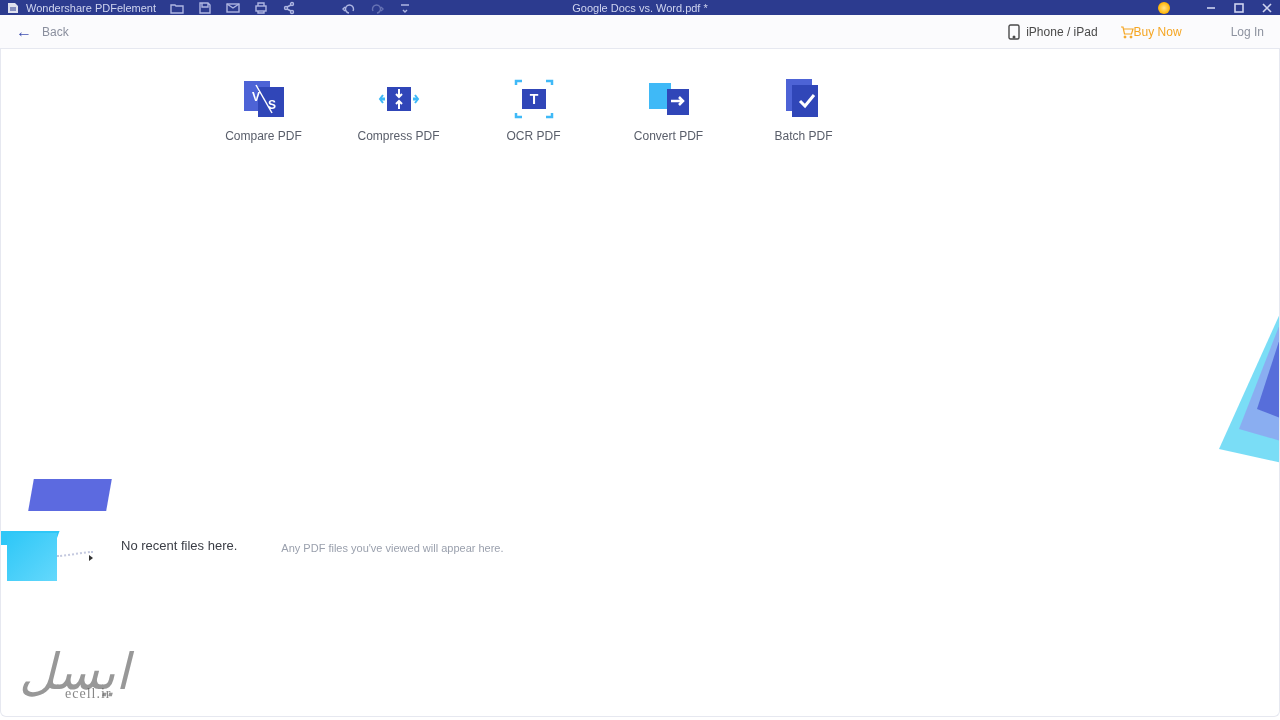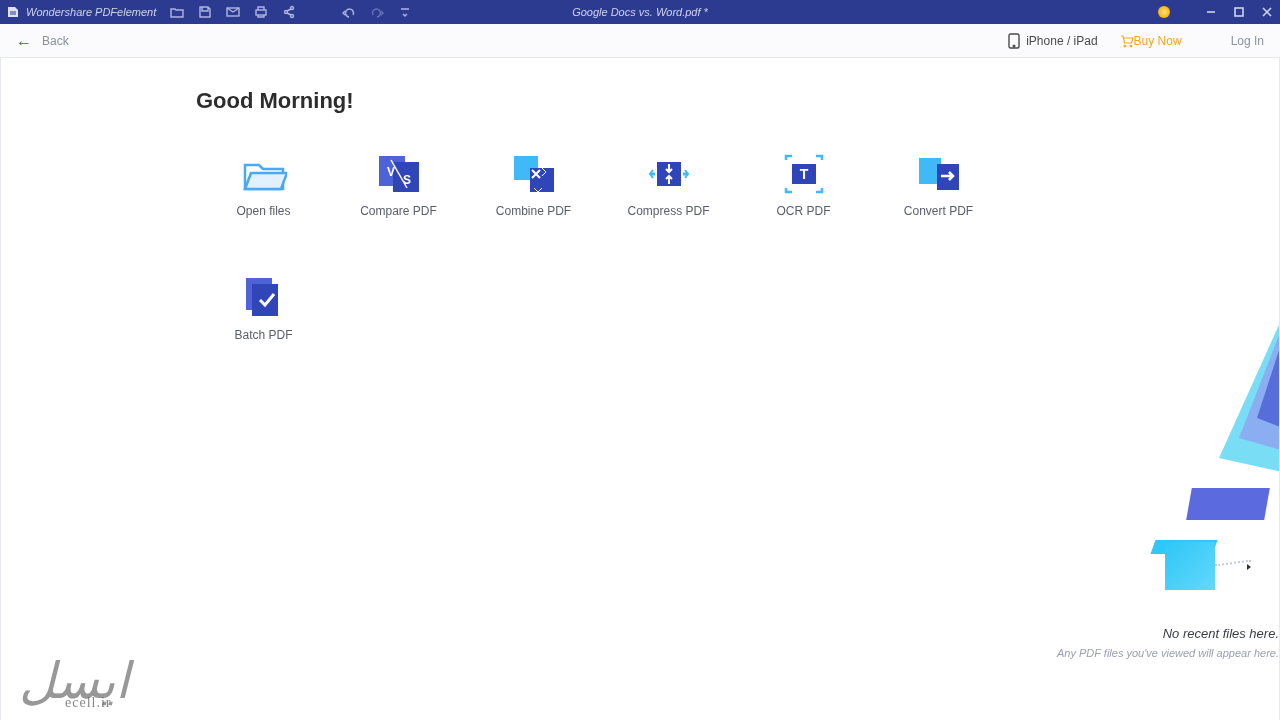--- a/index.html
+++ b/index.html
@@ -1,28 +1,27 @@
 <!DOCTYPE html>
 <html><head>
 <meta charset="utf-8">
 <style>
   * { box-sizing: border-box; margin: 0; padding: 0; }
   html, body { width: 1280px; height: 720px; font-family: Arial, Helvetica, sans-serif; overflow: hidden; background: #fff; }
   
   
   .titlebar {
-    height: 24px;
+    height: 15px;
     background: #2c3b8f;
     display: flex;
     align-items: center;
     color: #cfd4ef;
     font-size: 11px;
     padding: 0 6px;
     position: relative;
-    font-style: italic;
   }
   .titlebar .logo {
     width: 14px; height: 14px;
     background: #2c3b8f;
     display: inline-flex;
     align-items: center; justify-content: center;
     margin-right: 6px;
   }
   .titlebar .app-name { color: #cfd4ef; margin-right: 14px; white-space: nowrap; }
   .qicons { display: flex; gap: 14px; align-items: center; }
@@ -101,23 +100,22 @@
     display: flex; align-items: center; justify-content: center;
   }
   .tile-label { font-size: 12px; color: #595e6a; text-align: center; }
   
   
   .empty-area {
     position: absolute;
     top: 430px;
     left: 0; right: 0;
     display: flex;
-    flex-direction: column;
-    align-items: flex-end;
-    font-style: italic;
+    flex-direction: row;
+    align-items: center;
   }
   .empty-illustration { width: 120px; height: 110px; position: relative; margin-bottom: 28px;}
   .illus-top { position:absolute; top:0; left:30px; width:78px; height:32px; background:#5c6ae0; transform: skewX(-10deg); }
   .illus-bottom { position:absolute; bottom:8px; left:6px; width:50px; height:48px; background: linear-gradient(135deg,#2ec7f7,#64d8fc); }
   .illus-lid { position:absolute; bottom:44px; left:-6px; width:62px; height:14px; background:#2ec7f7; transform: skewX(-20deg); }
   .illus-dots { position:absolute; bottom:34px; left:56px; width:36px; border-top:2px dotted #c4c9df; transform: rotate(-8deg);}
   .illus-cursor { position:absolute; bottom:28px; left:88px; width:0;height:0;border-left:4px solid #333;border-top:3px solid transparent;border-bottom:3px solid transparent;}
   .empty-title { font-size: 13px; color: #3a3d45; margin-bottom: 6px; }
   .empty-sub { font-size: 11px; color: #9aa0ad; margin-left: 44px; }
   
@@ -242,58 +240,37 @@
           <circle cx="5" cy="12" r="1"></circle>
           <circle cx="11" cy="12" r="1"></circle>
         </svg>
       <span>Buy Now</span>
     </span>
     <span class="login-link">Log In</span>
   </div>
 </div>
 
 <div class="main">
-  <div class="greeting">Good Morning!</div>
 
   <div class="grid">
 
-    <div class="tile">
-      <div class="icon-box">
-        <svg width="46" height="38" viewBox="0 0 46 38">
-            <path d="M4 10h14l4 4h20v20H4z" fill="none" stroke="#4aa8f5" stroke-width="2.5"></path>
-            <path d="M4 34l6-16h36l-6 16z" fill="#e3f1ff" stroke="#4aa8f5" stroke-width="2.5"></path>
-          </svg>
-      </div>
-      <span class="tile-label">Open files</span>
-    </div>
 
     <div class="tile">
       <div class="icon-box">
         <svg width="44" height="40" viewBox="0 0 44 40">
             <rect x="2" y="2" width="26" height="30" fill="#4d63d6"></rect>
             <rect x="16" y="8" width="26" height="30" fill="#3046b8"></rect>
             <text x="10" y="22" fill="#fff" font-size="12" font-weight="700">V</text>
             <text x="26" y="30" fill="#fff" font-size="12" font-weight="700">S</text>
             <path d="M14 6l16 28" stroke="#fff" stroke-width="1.5"></path>
           </svg>
       </div>
       <span class="tile-label">Compare PDF</span>
     </div>
 
-    <div class="tile">
-      <div class="icon-box">
-        <svg width="44" height="40" viewBox="0 0 44 40">
-            <rect x="2" y="2" width="24" height="24" fill="#3fb9f7"></rect>
-            <rect x="18" y="14" width="24" height="24" fill="#3046b8"></rect>
-            <path d="M20 16l8 8M28 16l-8 8" stroke="#fff" stroke-width="2"></path>
-            <path d="M22 34l4 4 4-4M30 22l4-4-4-4" fill="none" stroke="#fff" stroke-width="1"></path>
-          </svg>
-      </div>
-      <span class="tile-label">Combine PDF</span>
-    </div>
 
     <div class="tile">
       <div class="icon-box">
         <svg width="44" height="40" viewBox="0 0 44 40">
             <rect x="10" y="8" width="24" height="24" fill="#3046b8"></rect>
             <path d="M22 10v8m-3-3l3 3 3-3M22 30v-8m-3 3l3-3 3 3" stroke="#fff" stroke-width="2" fill="none"></path>
             <path d="M4 20h4M36 20h4" stroke="#3fb9f7" stroke-width="3"></path>
             <path d="M6 16l-3 4 3 4M38 16l3 4-3 4" fill="none" stroke="#3fb9f7" stroke-width="2"></path>
           </svg>
       </div>

